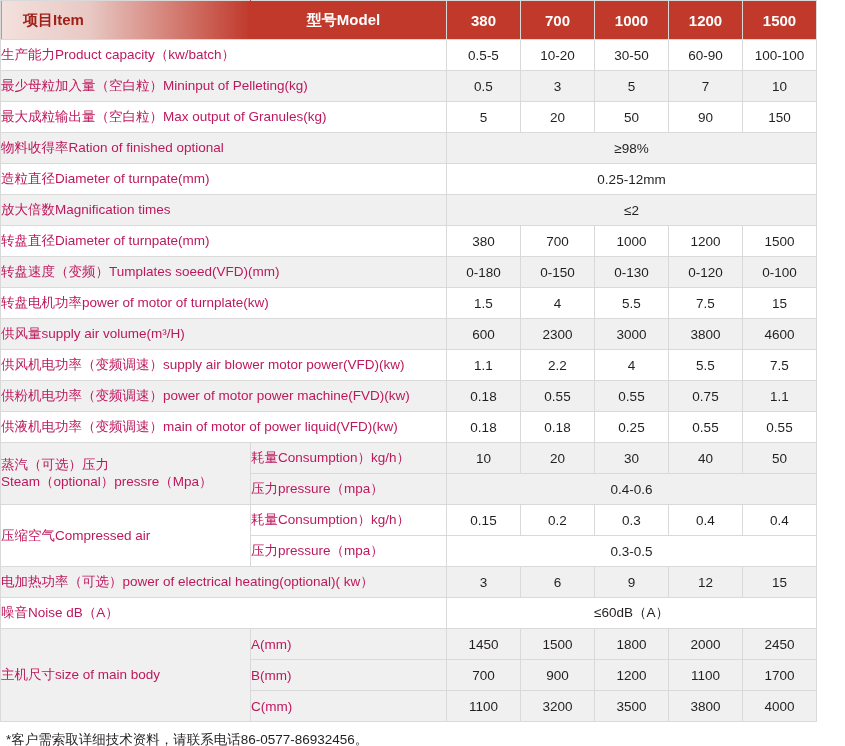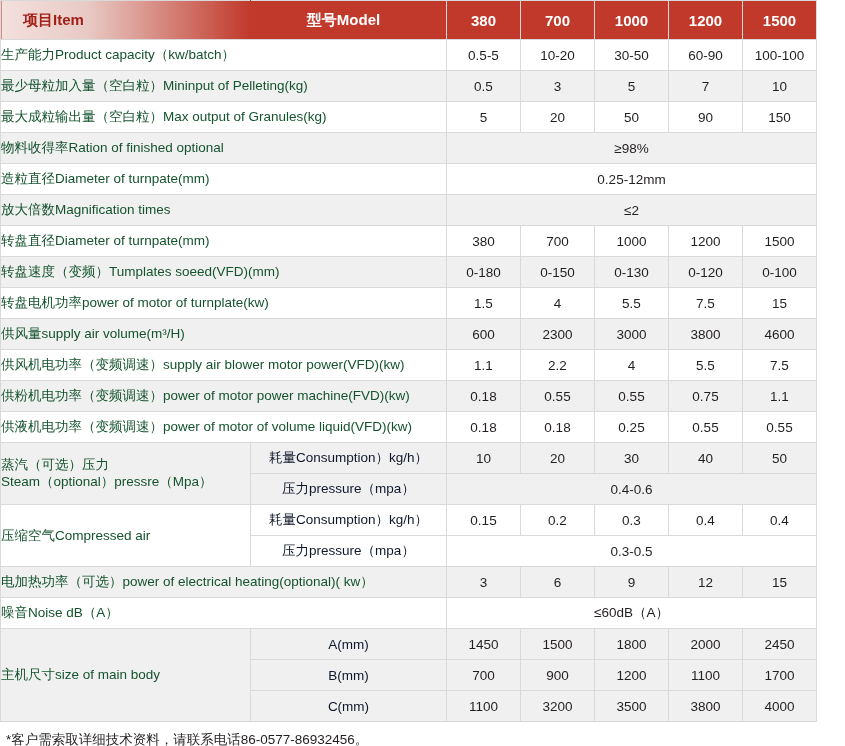--- a/index.html
+++ b/index.html
@@ -56,27 +56,26 @@
   }
   thead th.num-head {
     width: 74px;
     text-align: center;
   }
   td.label {
     text-align: left;
     padding-left: 10px;
     height: 30px;
     font-size: 13.5px;
-    color: #14532d;
+    color: #be185d;
   }
   td.sublabel {
-    text-align: center;
     height: 30px;
     font-size: 13.5px;
-    color: #0f172a;
+    color: #be185d;
   }
   td.val {
     text-align: center;
     height: 30px;
     font-size: 13.5px;
     color: #231f20;
   }
   tr.alt td {
     background: #f0f0f0;
   }
@@ -217,21 +216,21 @@
       <tr class="alt">
         <td class="label" colspan="2">供粉机电功率（变频调速）power of motor power machine(FVD)(kw)</td>
         <td class="val">0.18</td>
         <td class="val">0.55</td>
         <td class="val">0.55</td>
         <td class="val">0.75</td>
         <td class="val">1.1</td>
       </tr>
 
       <tr class="plain">
-        <td class="label" colspan="2">供液机电功率（变频调速）power of motor of volume liquid(VFD)(kw)</td>
+        <td class="label" colspan="2">供液机电功率（变频调速）main of motor of power liquid(VFD)(kw)</td>
         <td class="val">0.18</td>
         <td class="val">0.18</td>
         <td class="val">0.25</td>
         <td class="val">0.55</td>
         <td class="val">0.55</td>
       </tr>
 
       <tr class="alt">
         <td class="label twoline" rowspan="2">
           <div>蒸汽（可选）压力</div>

